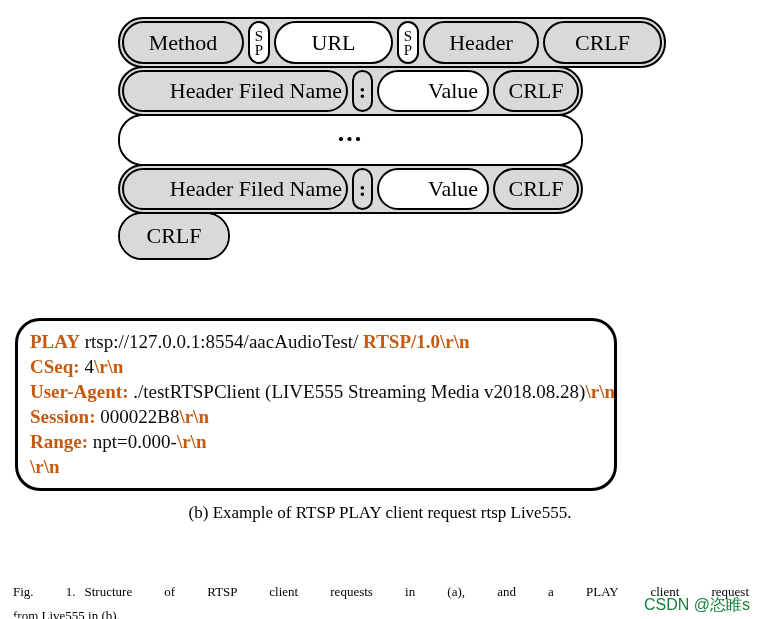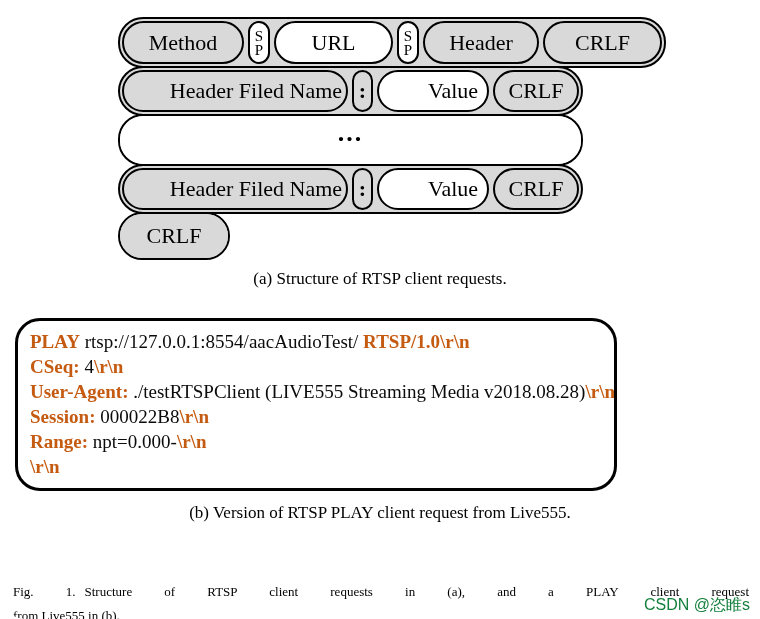--- a/index.html
+++ b/index.html
@@ -92,25 +92,24 @@
         <div class="cell c-hfn fill-gray">Header Filed Name</div>
         <div class="cell c-colon fill-gray">:</div>
         <div class="cell c-value fill-white">Value</div>
         <div class="cell c-crlf2 fill-gray">CRLF</div>
       </div>
     <div class="row r5 row-plain">
         <div class="cell c-crlf-end fill-gray">CRLF</div>
       </div>
   </div>
 
-  <div class="caption caption-a">(a) Structure of RTSP client requests.</div>
 
   <div class="codeblock" id="code-lines"><div class="code-line"><span class="seg-o">PLAY</span><span class="seg-k"> rtsp://127.0.0.1:8554/aacAudioTest/ </span><span class="seg-o">RTSP/1.0\r\n</span></div><div class="code-line"><span class="seg-o">CSeq:</span><span class="seg-k"> 4</span><span class="seg-o">\r\n</span></div><div class="code-line"><span class="seg-o">User-Agent:</span><span class="seg-k"> ./testRTSPClient (LIVE555 Streaming Media v2018.08.28)</span><span class="seg-o">\r\n</span></div><div class="code-line"><span class="seg-o">Session:</span><span class="seg-k"> 000022B8</span><span class="seg-o">\r\n</span></div><div class="code-line"><span class="seg-o">Range:</span><span class="seg-k"> npt=0.000-</span><span class="seg-o">\r\n</span></div><div class="code-line"><span class="seg-o">\r\n</span></div></div>
 
-  <div class="caption caption-b">(b) Version of RTSP PLAY client request from Live555.</div>
+  <div class="caption caption-b">(b) Example of RTSP PLAY client request rtsp Live555.</div>
 
   <div class="figcaption">
     <div class="figline1">
       <span class="figlabel">Fig. 1.</span><span>Structure of RTSP client requests in (a), and a PLAY client request</span>
     </div>
     <div class="figline2">from Live555 in (b).</div>
   </div>
 
   <div class="watermark">CSDN @恣睢s</div>
 </div>

